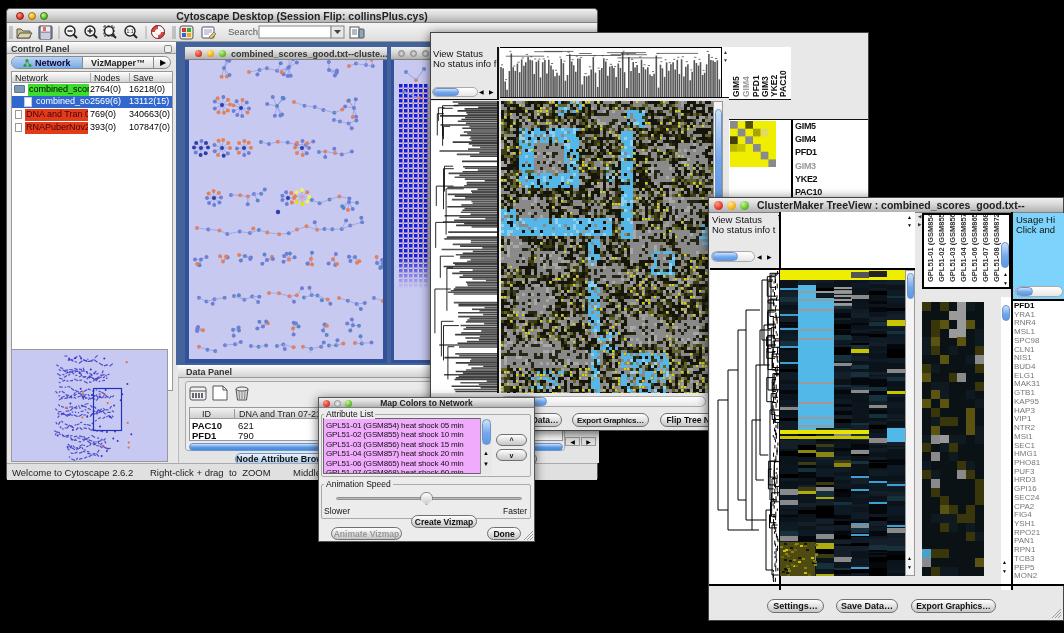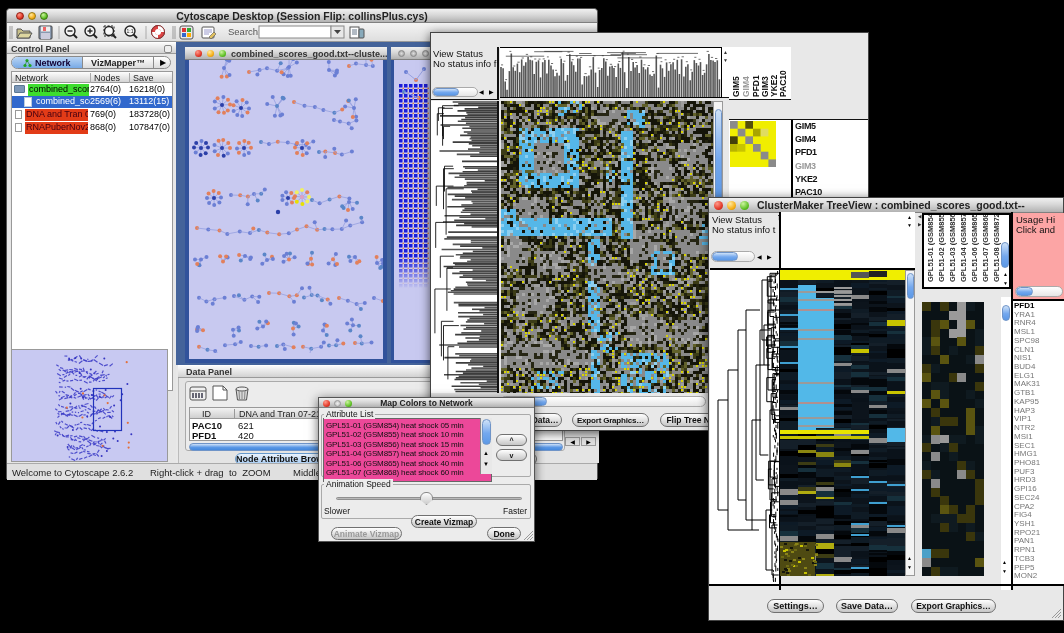--- a/index.html
+++ b/index.html
@@ -130,26 +130,26 @@
       <div class="abs" style="left:0;top:13px;width:100%;height:12px;background:#3168cd;color:#fff">
         <span style="position:absolute;left:12px;top:1px;width:8px;height:10px;background:#fff;border:1px solid #bcd"></span>
         <span style="position:absolute;left:24px;top:0;width:54px;overflow:hidden;white-space:nowrap">combined_sco</span>
         <span style="position:absolute;left:78px;top:0">2569(6)</span>
           <span style="position:absolute;left:117px;top:0">13112(15)</span>
       </div>
       <div class="abs" style="left:0;top:26px;width:100%;height:12px">
         <span style="position:absolute;left:3px;top:1px;width:7px;height:9px;background:#fff;border:1px solid #999"></span>
         <span style="position:absolute;left:13px;top:0;background:#e23b17;padding:0 1px;height:12px;color:#401;width:63px;overflow:hidden;white-space:nowrap">DNA and Tran 07</span>
         <span style="position:absolute;left:78px;top:0">769(0)</span>
-          <span style="position:absolute;left:117px;top:0">183728(0)</span>
+          <span style="position:absolute;left:117px;top:0">340663(0)</span>
       </div>
       <div class="abs" style="left:0;top:39px;width:100%;height:12px">
         <span style="position:absolute;left:3px;top:1px;width:7px;height:9px;background:#fff;border:1px solid #999"></span>
         <span style="position:absolute;left:13px;top:0;background:#e23b17;padding:0 1px;height:12px;color:#401;width:63px;overflow:hidden;white-space:nowrap">RNAPuberNov2+f</span>
-        <span style="position:absolute;left:78px;top:0">868(0)</span>
+        <span style="position:absolute;left:78px;top:0">393(0)</span>
           <span style="position:absolute;left:117px;top:0">107847(0)</span>
       </div>
     </div>
 
     <div class="abs" style="left:4px;top:295px;width:157px;height:113px;border:1px solid #999;overflow:hidden">
       <svg width="157" height="113" style="position:absolute;left:0;top:0">
           <rect x="0" y="0" width="157" height="113" fill="#c8c9f2"></rect>
           <path d="M52.4 6.0 l2.9 0.2m1.5 1.4 l1.4 3.0m0.7 -1.4 l2.2 1.0m0.7 -1.3 l3.6 -2.6m1.9 -1.0 l1.7 2.5m2.0 1.9 l3.9 1.7m0.5 -0.0 l2.2 0.0m1.2 -0.5 l2.3 -1.1m1.8 -1.9 l2.7 -2.5m0.9 0.8" stroke="#4040c8" stroke-width="1.2" fill="none" opacity="0.9"></path>
           <path d="M55.9 10.4 l2.4 -0.8m1.0 0.5 l2.0 1.1m1.3 0.3 l2.4 0.8m1.9 1.2 l3.5 -2.8m1.0 -1.0 l3.3 1.2m0.6 -1.8 l1.1 0.4m0.8 1.9 l3.2 -0.4m1.2 -1.5 l3.9 2.8m1.6 0.7 l4.0 2.4m1.0 0.5 l3.7 -1.3m1.8 1.7 l3.2 -2.7m1.0 -1.2" stroke="#4040c8" stroke-width="1.2" fill="none" opacity="0.9"></path>
           <path d="M44.3 14.8 l2.4 1.5m1.4 1.3 l3.1 0.9m1.0 2.0 l4.0 -0.6m1.1 -0.4 l3.6 0.3m1.4 -1.4 l3.5 1.2m1.2 -0.4 l3.0 0.5m1.1 -1.9 l1.1 2.9m1.7 0.7 l1.9 2.5m1.0 1.8 l1.7 1.6m1.9 0.7 l2.0 1.3m0.6 -0.8 l1.7 0.4m1.4 -0.4 l3.8 -1.7m1.1 1.2 l1.9 -1.5m0.7 -1.7 l1.2 1.6m0.7 -1.8 l2.0 -0.3m1.7 0.7" stroke="#4040c8" stroke-width="1.2" fill="none" opacity="0.9"></path>
@@ -924,21 +924,21 @@
           </g>
  </svg>
  <div class="abs" style="left:3px;top:25px;width:374px;height:12px;background:linear-gradient(#f2f2f2,#cfcfcf);border:1px solid #999;font-size:9px;color:#222">
    <span style="position:absolute;left:12px;top:1px">ID</span>
    <span style="position:absolute;left:44px;top:1px;border-left:1px solid #999;padding-left:4px">DNA and Tran 07-21-06b</span>
  </div>
  <div class="abs" style="left:3px;top:37px;width:374px;height:22px;background:#fff;border:1px solid #999;border-top:none;font-size:9.5px;font-weight:bold;color:#111">
    <span style="position:absolute;left:2px;top:1px">PAC10</span>
           <span style="position:absolute;left:48px;top:1px;font-weight:normal">621</span>
    <span style="position:absolute;left:2px;top:11px">PFD1</span>
-          <span style="position:absolute;left:48px;top:11px;font-weight:normal">420</span>
+          <span style="position:absolute;left:48px;top:11px;font-weight:normal">790</span>
  </div>
  <div class="abs" style="left:3px;top:61px;width:374px;height:8px;background:linear-gradient(#cfe2f8,#5b98e6 55%,#4488dd);border:1px solid #6f94c8;border-radius:4px"></div>
 </div>
 <div class="abs" style="left:386px;top:59px;width:34px;height:9px">
  <span style="position:absolute;left:0;top:0;width:15px;height:9px;border:1px solid #999;background:#e0e0e0;font-size:6px;text-align:center;line-height:8px">◀</span>
  <span style="position:absolute;left:16px;top:0;width:15px;height:9px;border:1px solid #999;background:#e0e0e0;font-size:6px;text-align:center;line-height:8px">▶</span>
 </div>
 <div class="abs pill" style="left:56px;top:75px;width:100px;height:12px;font-size:9px;line-height:11px;background:linear-gradient(#eaf2fc,#a8cdf4);border-color:#69c;overflow:hidden;white-space:nowrap">Node Attribute Browser</div>
 <div class="abs pill" style="left:284px;top:75px;width:74px;height:12px;font-size:9px;line-height:11px;text-align:right;padding-right:3px;overflow:hidden">ute Browser</div>
 
@@ -2225,21 +2225,21 @@
         <rect x="9" y="247" width="9" height="9" fill="#3a360c"></rect>
         <rect x="18" y="247" width="9" height="9" fill="#3a360c"></rect>
         <rect x="0" y="256" width="9" height="9" fill="#8a8a8a"></rect>
         <rect x="53" y="256" width="9" height="9" fill="#5a5410"></rect>
         <rect x="9" y="265" width="9" height="9" fill="#3a360c"></rect>
         <rect x="18" y="265" width="9" height="9" fill="#0f1a20"></rect>
         <rect x="27" y="265" width="9" height="9" fill="#0f1a20"></rect>
       </svg>
     </div>
 <div class="abs" style="left:302px;top:14px;width:2px;height:378px;background:#000"></div>
-<div class="abs" style="left:304px;top:15px;width:52px;height:86px;background:#fca5a5">
+<div class="abs" style="left:304px;top:15px;width:52px;height:86px;background:#7dd3fc">
   <div style="font-size:9.5px;color:#111;padding:2px 0 0 3px;line-height:10px">Usage Hi<br>Click and</div>
   <div class="sbtrack" style="left:2px;top:73px;width:48px;height:11px"></div>
   <div class="sbthumb" style="left:3px;top:74px;width:17px;height:9px"></div>
 </div>
 <div class="abs" style="left:304px;top:101px;width:52px;height:2px;background:#000"></div>
 <div class="abs" style="left:304px;top:103px;width:52px;height:283px;background:#fff;font-size:8px;color:#777;overflow:hidden">
   <div style="padding:1px 0 0 1px;line-height:8.72px"><span style="color:#000;font-weight:bold">PFD1</span><br>YRA1<br>RNR4<br>MSL1<br>SPC98<br>CLN1<br>NIS1<br>BUD4<br>ELG1<br>MAK31<br>GTB1<br>KAP95<br>HAP3<br>VIP1<br>NTR2<br>MSI1<br>SEC1<br>HMG1<br>PHO81<br>PUF3<br>HRD3<br>GPI16<br>SEC24<br>CPA2<br>FIG4<br>YSH1<br>RPO21<br>PAN1<br>RPN1<br>TCB3<br>PEP5<br>MON2</div>
 </div>
 <div class="abs" style="left:0;top:386px;width:356px;height:2px;background:#000"></div>
 <div class="abs pill" style="left:58px;top:401px;width:57px;height:14px;font-size:9px;line-height:13px">Settings…</div>
@@ -2258,21 +2258,21 @@
 <div class="abs" style="left:318px;top:397px;width:217px;height:145px;background:#ececec;border:1px solid #555;box-shadow:0 2px 10px rgba(0,0,0,.6)">
   <div class="abs tbar" style="left:0;top:0;width:100%;height:10px">
     <div class="lt" style="left:4px;top:1.5px;width:7px;height:7px;background:radial-gradient(circle at 35% 30%,#ff9a8a,#e33a2a 60%,#a01808)"></div>
     <div class="lt" style="left:15px;top:1.5px;width:7px;height:7px;background:radial-gradient(#eee,#bbb);border:.5px solid #999"></div>
     <div class="lt" style="left:26px;top:1.5px;width:7px;height:7px;background:radial-gradient(circle at 35% 30%,#cdf4a0,#62c229 60%,#2f8800)"></div>
     <div style="text-align:center;font-size:8.5px;font-weight:bold;color:#222;line-height:10px">Map Colors to Network</div>
   </div>
 
 <div class="abs" style="left:5px;top:11px;font-size:8.5px;color:#111;background:#ececec;padding:0 2px;z-index:2">Attribute List</div>
 <div class="abs" style="left:2px;top:16px;width:210px;height:63px;border:1px solid #aaa;border-radius:2px"></div>
-<div class="abs" style="left:4px;top:20px;width:169px;height:64px;background:#ec4899;border:1px solid #666;font-size:8px;color:#111;overflow:hidden">
+<div class="abs" style="left:4px;top:20px;width:169px;height:56px;background:#f0abfc;border:1px solid #666;font-size:8px;color:#111;overflow:hidden">
   <div style="padding:2px 0 0 2px;line-height:9.4px;white-space:nowrap;letter-spacing:-.15px">GPL51-01 (GSM854) heat shock 05 min<br>GPL51-02 (GSM855) heat shock 10 min<br>GPL51-03 (GSM856) heat shock 15 min<br>GPL51-04 (GSM857) heat shock 20 min<br>GPL51-06 (GSM865) heat shock 40 min<br>GPL51-07 (GSM868) heat shock 60 min</div>
 </div>
 <div class="abs" style="left:161px;top:20px;width:12px;height:56px;background:#e8e8e8;border-left:1px solid #888">
   <div class="sbthumb" style="left:1px;top:1px;width:9px;height:26px"></div>
   <span style="position:absolute;left:2px;top:32px;font-size:6px">▲</span>
       <span style="position:absolute;left:2px;top:43px;font-size:6px">▼</span>
 </div>
 <div class="abs pill" style="left:177px;top:36px;width:31px;height:12px;font-size:7px;line-height:11px">^</div>
 <div class="abs pill" style="left:177px;top:51px;width:31px;height:12px;font-size:7px;line-height:11px">v</div>
 <div class="abs" style="left:5px;top:81px;font-size:8.5px;color:#111;background:#ececec;padding:0 2px;z-index:2">Animation Speed</div>

